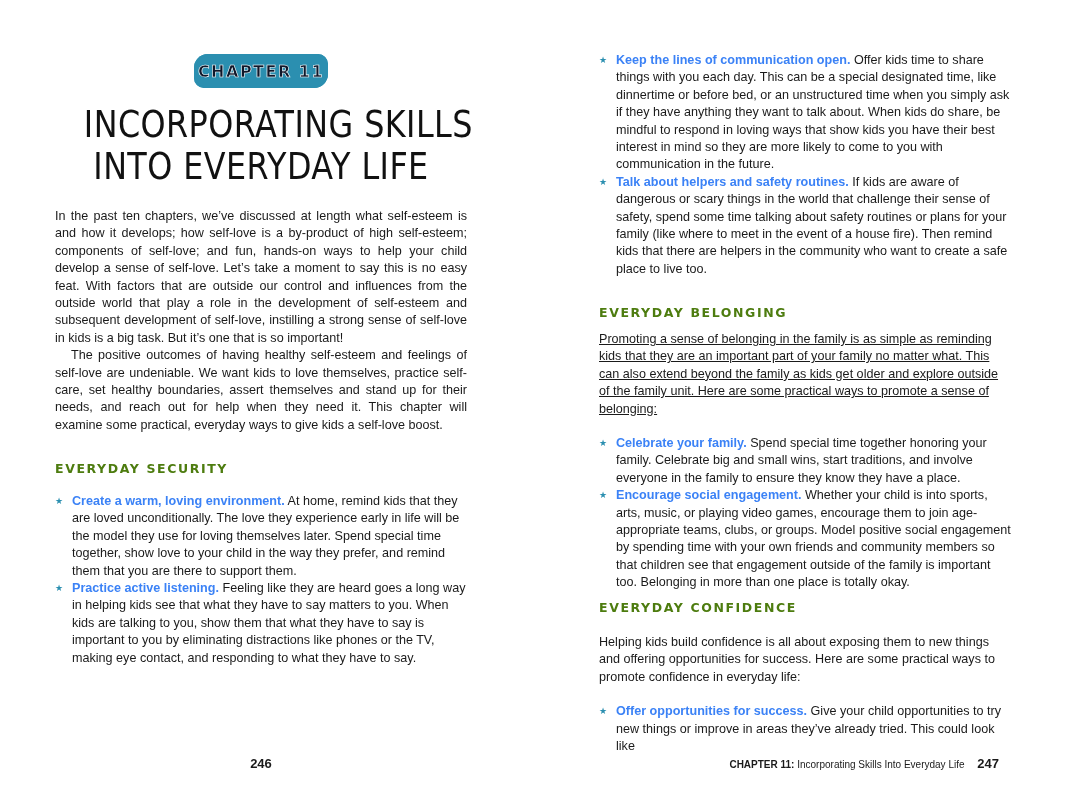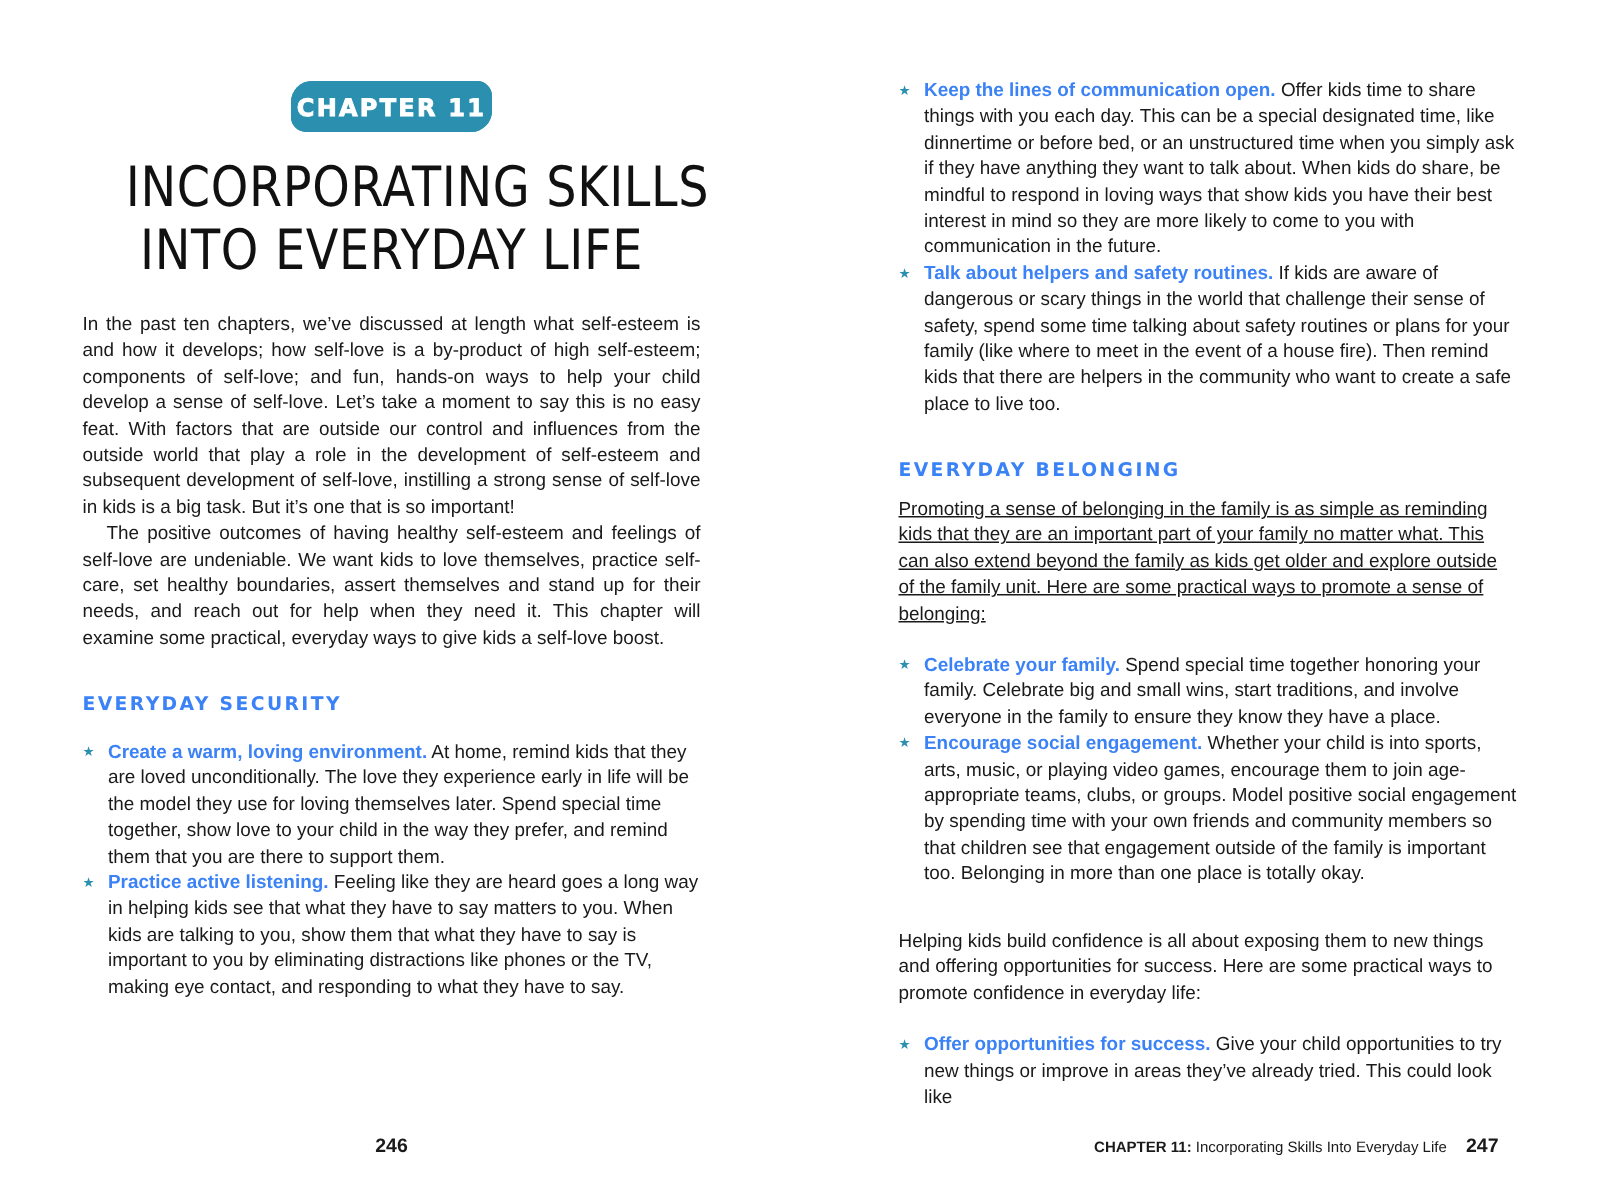--- a/index.html
+++ b/index.html
@@ -2,27 +2,27 @@
 <html><head>
 <meta charset="utf-8">
 <style>
   html, body { margin:0; padding:0; background:#ffffff; }
   body { width:1066px; height:800px; position:relative; overflow:hidden; font-family:"Liberation Sans", sans-serif; color:#1a1a1a; }
   .page { position:absolute; top:0; height:800px; }
   .left { left:55px; width:412px; }
   .right { left:599px; width:412px; }
   .badge-wrap { position:absolute; top:54px; left:139px; width:134px; height:36px; }
   .badge { width:134px; height:34px; background:#2b8fb0; border-radius:14px 10px 14px 10px; display:flex; align-items:center; justify-content:center; color:#ffffff; font-family:"DejaVu Sans", sans-serif; font-weight:bold; font-size:16px; letter-spacing:1.5px; box-shadow:inset 0 0 0 2px #2b8fb0; }
-  .badge span { -webkit-text-stroke:0.6px #ffffff; color:#ffffff; }
+  .badge span { -webkit-text-stroke:0.6px #ffffff; color:#0f172a; }
   .title { position:absolute; top:104px; left:0; width:412px; text-align:center; font-family:"DejaVu Sans", sans-serif; font-weight:normal; font-size:37px; line-height:42px; letter-spacing:0.5px; transform:scaleX(0.86); transform-origin:center; color:#111; }
   .title div { white-space:nowrap; }
   p, .item { margin:0; font-size:12.6px; line-height:17.4px; }
   .justify { text-align:justify; }
   .indent { text-indent:16px; }
-  h2 { margin:0; font-family:"DejaVu Sans", sans-serif; font-weight:bold; font-size:12.5px; letter-spacing:1.6px; color:#3b82f6; }
+  h2 { margin:0; font-family:"DejaVu Sans", sans-serif; font-weight:bold; font-size:12.5px; letter-spacing:1.6px; color:#4d7c0f; }
   .lead { color:#3b82f6; font-weight:bold; }
   .item { position:relative; padding-left:17px; }
   .star { position:absolute; left:0; top:0; color:#2b8fb0; font-size:9px; line-height:17.4px; }
   .blk { position:absolute; left:0; width:412px; }
   .footer { position:absolute; top:756px; font-size:10px; }
   .pnum { font-weight:bold; font-size:13px; }
   .runhead b { font-weight:bold; }
 </style>
 </head>
 <body>
@@ -83,20 +83,21 @@
         <span class="lead">Celebrate your family.</span><span> Spend special time together honoring your family. Celebrate big and small wins, start traditions, and involve everyone in the family to ensure they know they have a place.</span>
       </div>
       <div class="item">
         <span class="star">★</span>
         <span class="lead">Encourage social engagement.</span><span> Whether your child is into sports, arts, music, or playing video games, encourage them to join age-appropriate teams, clubs, or groups. Model positive social engagement by spending time with your own friends and community members so that children see that engagement outside of the family is important too. Belonging in more than one place is totally okay.</span>
       </div>
     </div>
   </div>
 
   <div class="blk" style="top:600px;">
+    <h2>EVERYDAY CONFIDENCE</h2>
     <p style="margin-top:19px;">Helping kids build confidence is all about exposing them to new things and offering opportunities for success. Here are some practical ways to promote confidence in everyday life:</p>
     <div style="margin-top:17px;">
       <div class="item">
         <span class="star">★</span>
         <span class="lead">Offer opportunities for success.</span><span> Give your child opportunities to try new things or improve in areas they’ve already tried. This could look like</span>
       </div>
     </div>
   </div>
 
   <div class="footer runhead" style="right:12px; text-align:right;">

